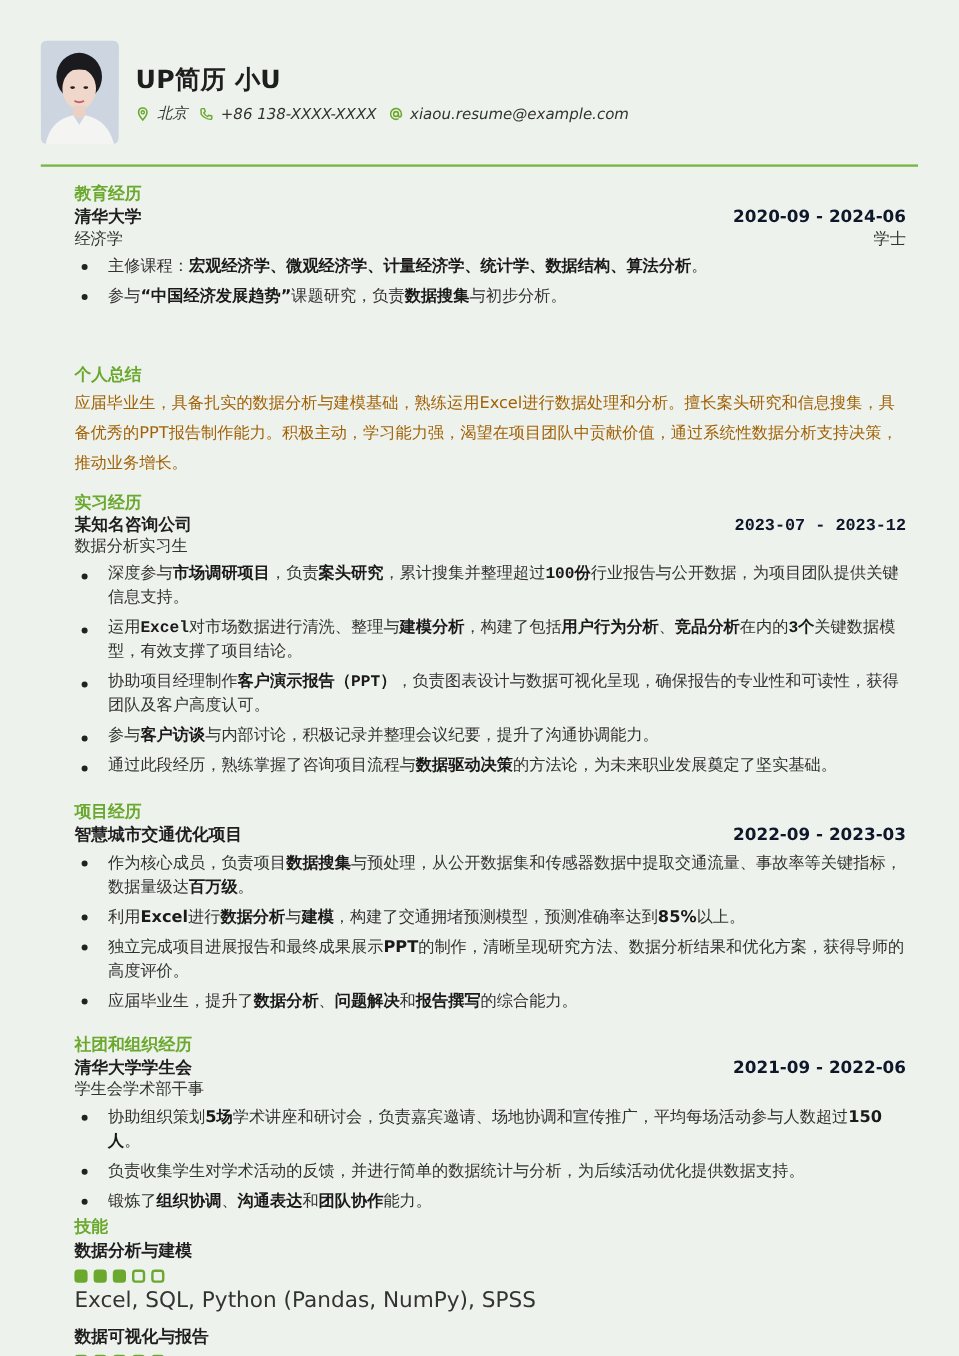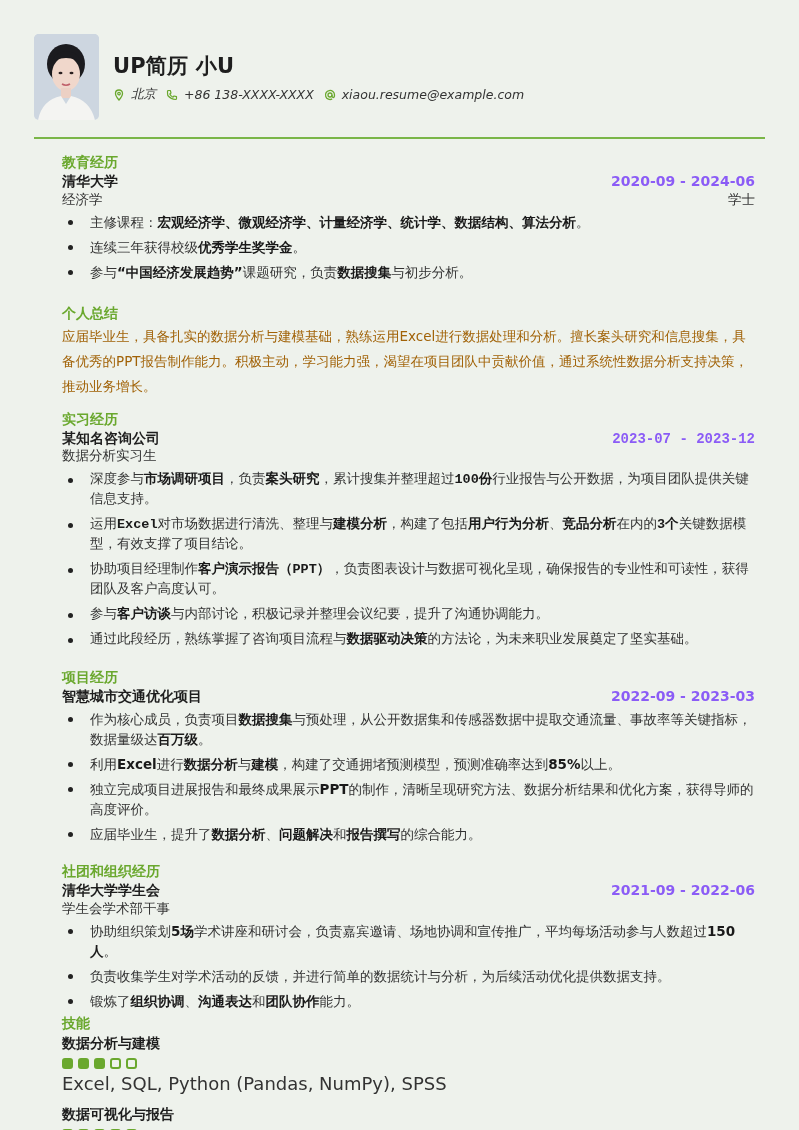--- a/index.html
+++ b/index.html
@@ -29,21 +29,21 @@
   .contact { display: flex; align-items: center; margin-right: 10px; font-style: italic; }
   .contact .ic { width: 12px; height: 12px; margin-right: 6px; display: inline-flex; align-items: center; justify-content: center; }
   .contact .ic svg { width: 12px; height: 12px; }
   .rule {
     position: absolute; left: 0; right: 0; top: 137px; height: 1.5px; background: #7ab648;
   }
   .section { position: absolute; left: 34px; right: 44px; margin-left: 28px; }
   .sec-title { color: #6aa82e; font-weight: bold; font-size: 14px; line-height: 19px; }
   .row { display: flex; justify-content: space-between; align-items: flex-end; }
   .org { font-weight: bold; font-size: 14px; line-height: 18px; color: #1e1e1e; }
-  .date { font-weight: bold; font-size: 14px; line-height: 18px; color: #8b5cf6; }
+  .date { font-weight: bold; font-size: 14px; line-height: 18px; color: #0f172a; }
   .sub { font-size: 13.5px; line-height: 18px; color: #333; }
   .degree { font-size: 13.5px; line-height: 18px; color: #333; }
   ul.bullets { list-style: none; margin-top: 4px; }
   ul.bullets li {
     position: relative; padding-left: 28px; font-size: 13.5px; line-height: 20px;
     color: #333; margin-bottom: 5px;
   }
   ul.bullets li::before {
     content: ""; position: absolute; left: 6px; top: 8px; width: 5px; height: 5px;
     border-radius: 50%; background: #222;
@@ -112,21 +112,20 @@
     <div class="row">
       <div class="org">清华大学</div>
       <div class="date">2020-09 - 2024-06</div>
     </div>
     <div class="row">
       <div class="sub">经济学</div>
       <div class="degree">学士</div>
     </div>
     <ul class="bullets">
         <li><span>主修课程：</span><b>宏观经济学、微观经济学、计量经济学、统计学、数据结构、算法分析</b><span>。</span></li>
-        <li><span>连续三年获得校级</span><b>优秀学生奖学金</b><span>。</span></li>
         <li><span>参与</span><b>“中国经济发展趋势”</b><span>课题研究，负责</span><b>数据搜集</b><span>与初步分析。</span></li>
       </ul>
   </div>
 
   <div class="section" style="top:304px;">
     <div class="sec-title">个人总结</div>
     <div class="summary" style="margin-top:1px;">应届毕业生，具备扎实的数据分析与建模基础，熟练运用Excel进行数据处理和分析。擅长案头研究和信息搜集，具备优秀的PPT报告制作能力。积极主动，学习能力强，渴望在项目团队中贡献价值，通过系统性数据分析支持决策，推动业务增长。</div>
   </div>
 
   <div class="section" style="top:411px;font-family:Liberation Mono, monospace;">

